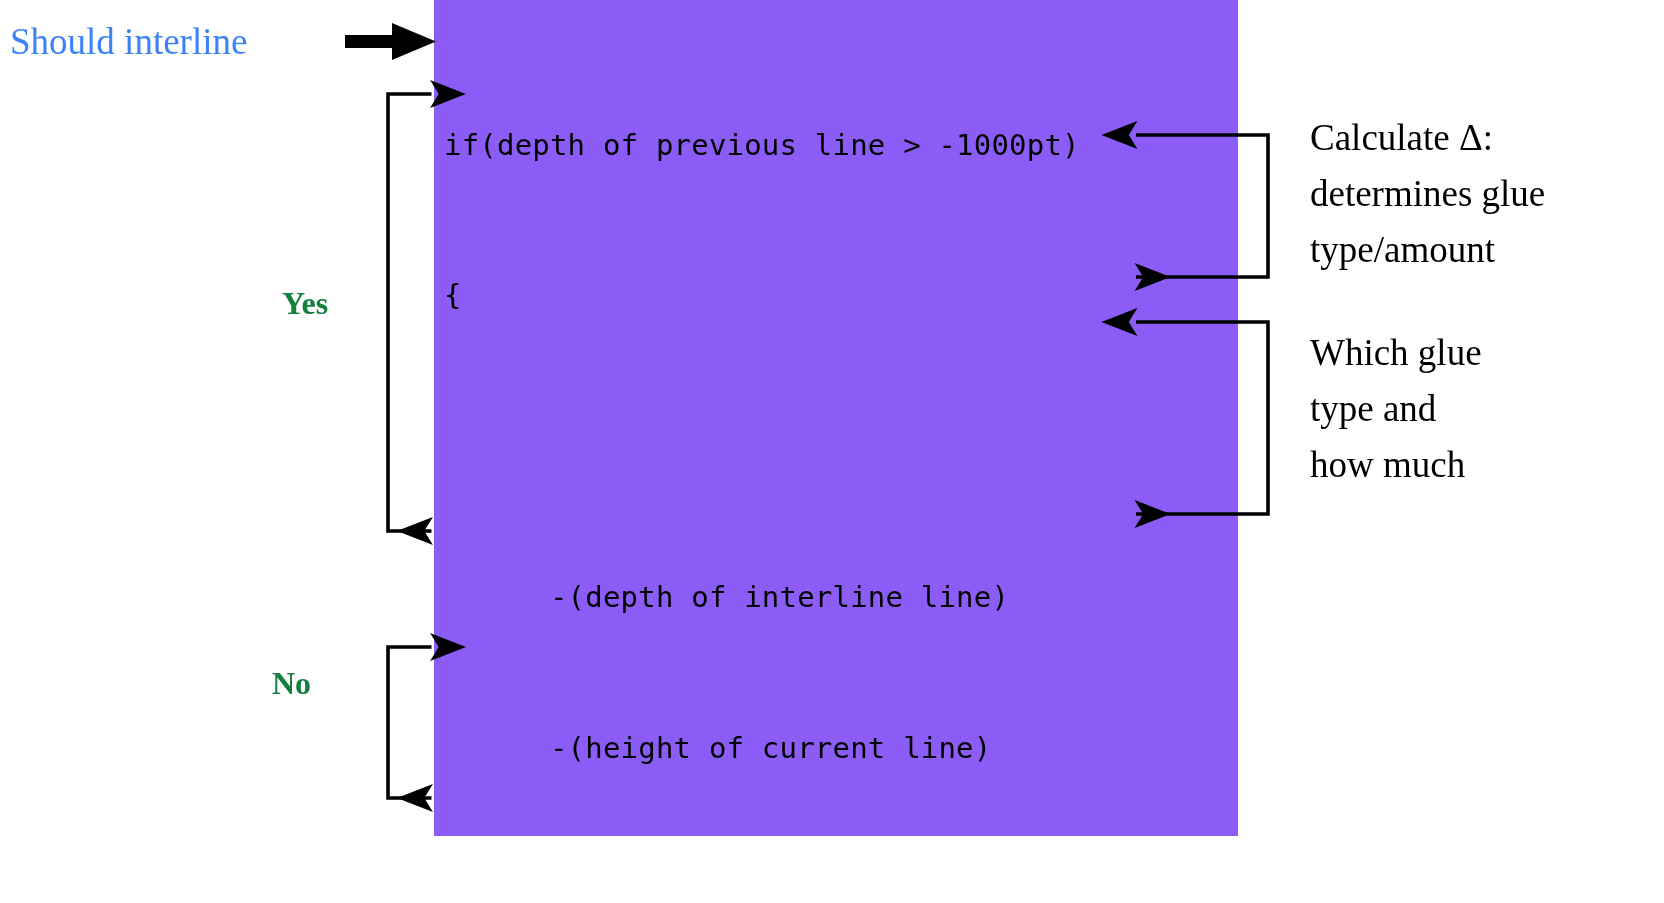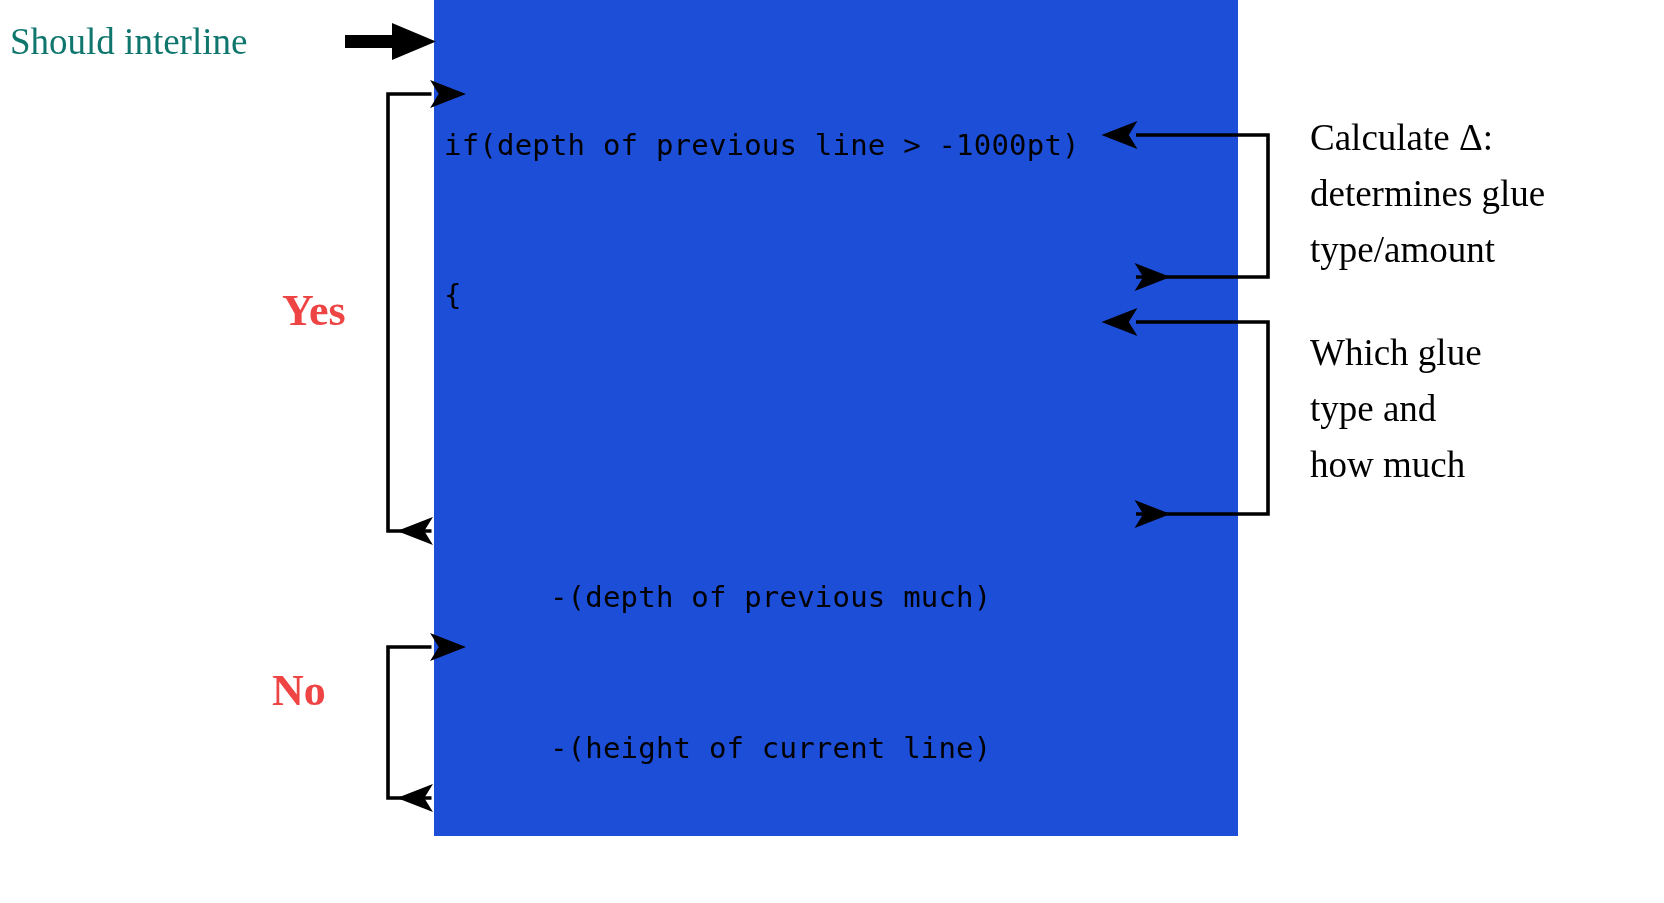--- a/index.html
+++ b/index.html
@@ -16,21 +16,21 @@
     font-family: "Liberation Serif", "DejaVu Serif", serif;
   }
 
   
   #code-panel {
     position: absolute;
     left: 434px;
     top: 0px;
     width: 804px;
     height: 836px;
-    background: #1d4ed8;
+    background: #8b5cf6;
   }
   #code-lines {
     position: absolute;
     left: 10px;
     top: 19px;
     font-family: "DejaVu Sans Mono", "Liberation Mono", monospace;
     font-size: 29px;
     line-height: 50.3px;
     color: #000000;
     white-space: pre;
@@ -39,40 +39,40 @@
   .code-line { height: 50.3px; }
 
   
   #question-label {
     position: absolute;
     left: 10px;
     top: 14px;
     width: 320px;
     font-size: 37px;
     line-height: 56px;
-    color: #0f766e;
+    color: #3b82f6;
   }
 
   
   .right-note {
     position: absolute;
     color: #000000;
     font-size: 37px;
     line-height: 56px;
     width: 410px;
   }
   #note-calculate { left: 1310px; top: 110px; }
   #note-which     { left: 1310px; top: 325px; }
 
   
   .branch-label {
     position: absolute;
-    font-size: 44px;
+    font-size: 32px;
     font-weight: bold;
-    color: #ef4444;
+    color: #15803d;
   }
   #label-yes { left: 282px; top: 285px; }
   #label-no  { left: 272px; top: 665px; }
 
   
   #overlay {
     position: absolute;
     left: 0; top: 0;
     width: 1664px;
     height: 903px;
@@ -82,21 +82,21 @@
 </head>
 <body>
 
 <div id="stage">
 
   <div id="code-panel">
     <div id="code-lines">
       <div class="code-line">if(depth of previous line &gt; -1000pt)</div>
       <div class="code-line">{</div>
       <div class="code-line"></div>
-      <div class="code-line">      -(depth of previous much)</div>
+      <div class="code-line">      -(depth of interline line)</div>
       <div class="code-line">      -(height of current line)</div>
       
       
       
       
       
       
       
       
       

